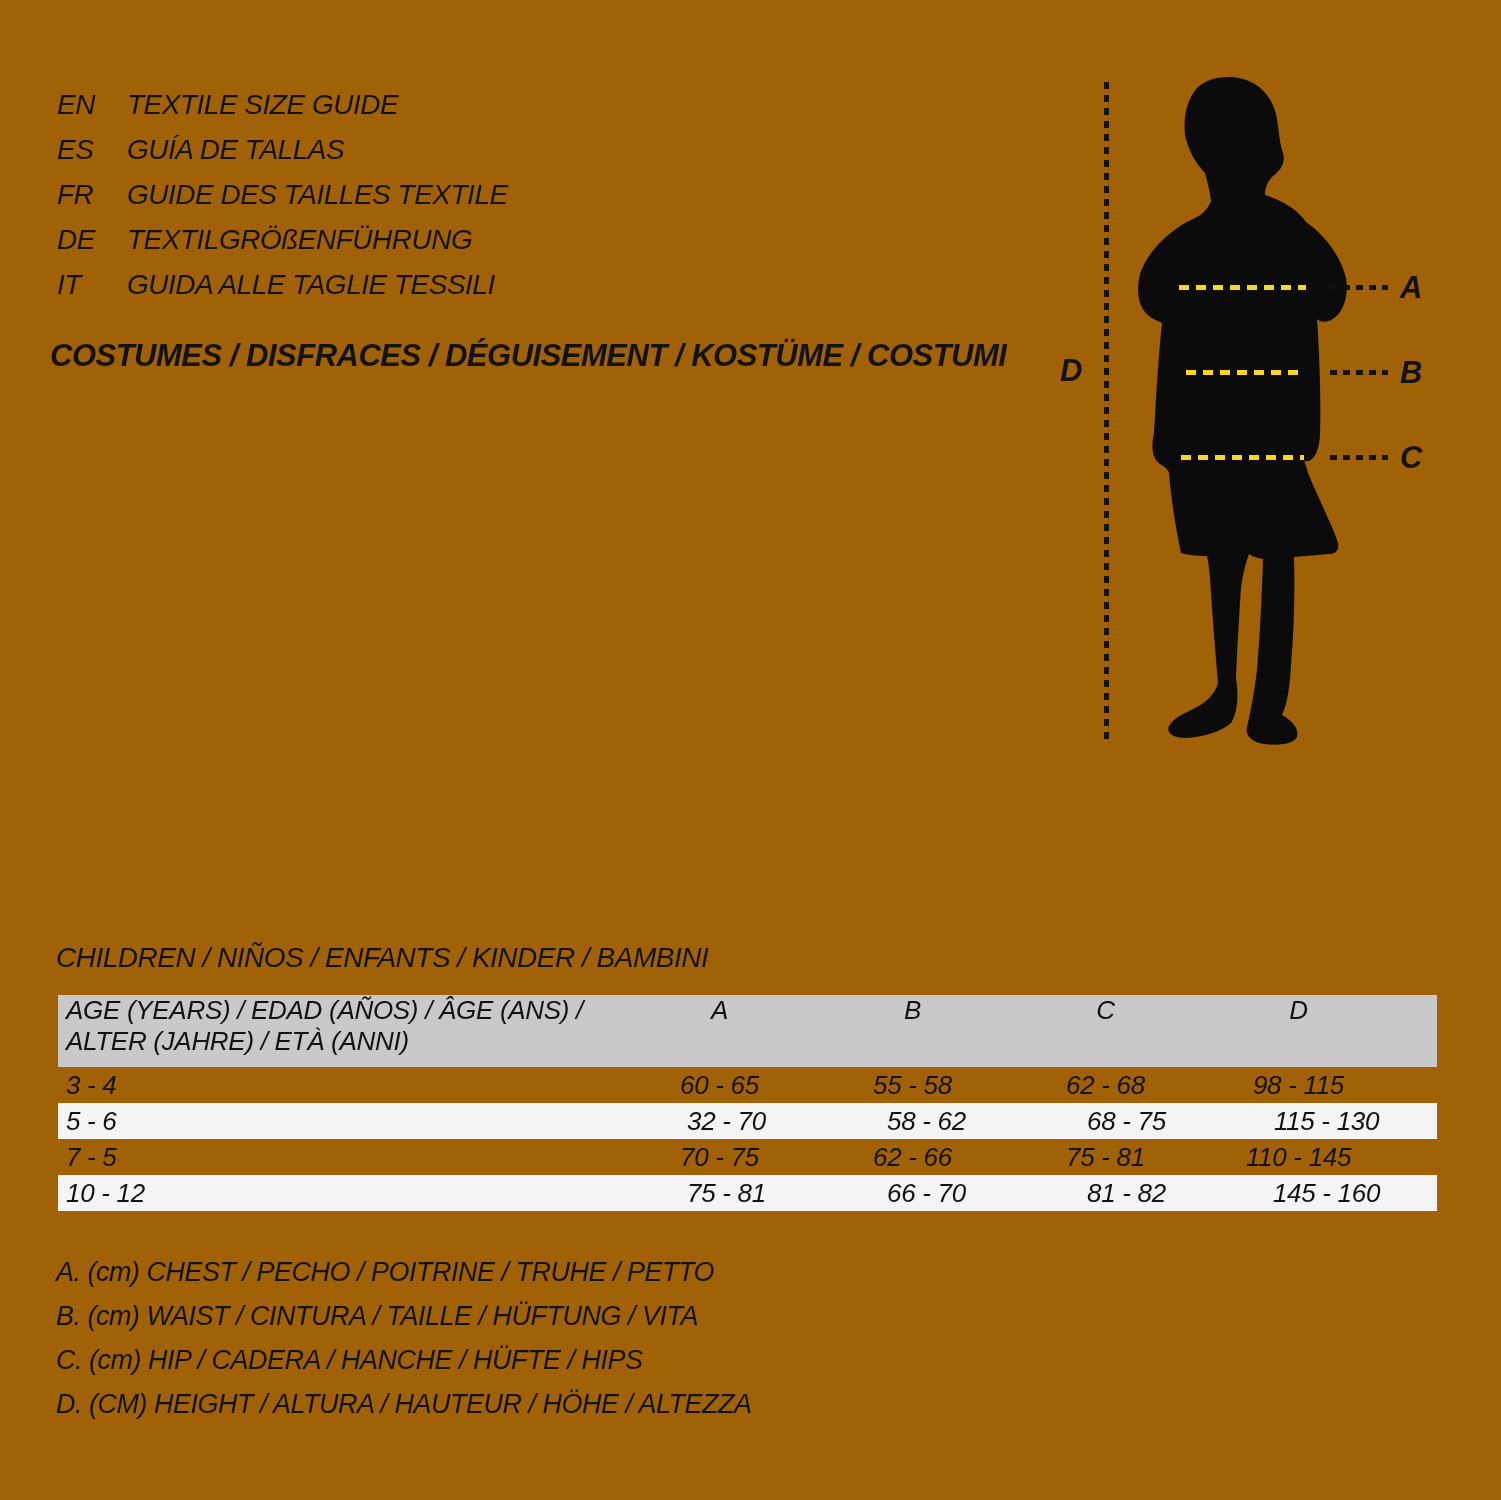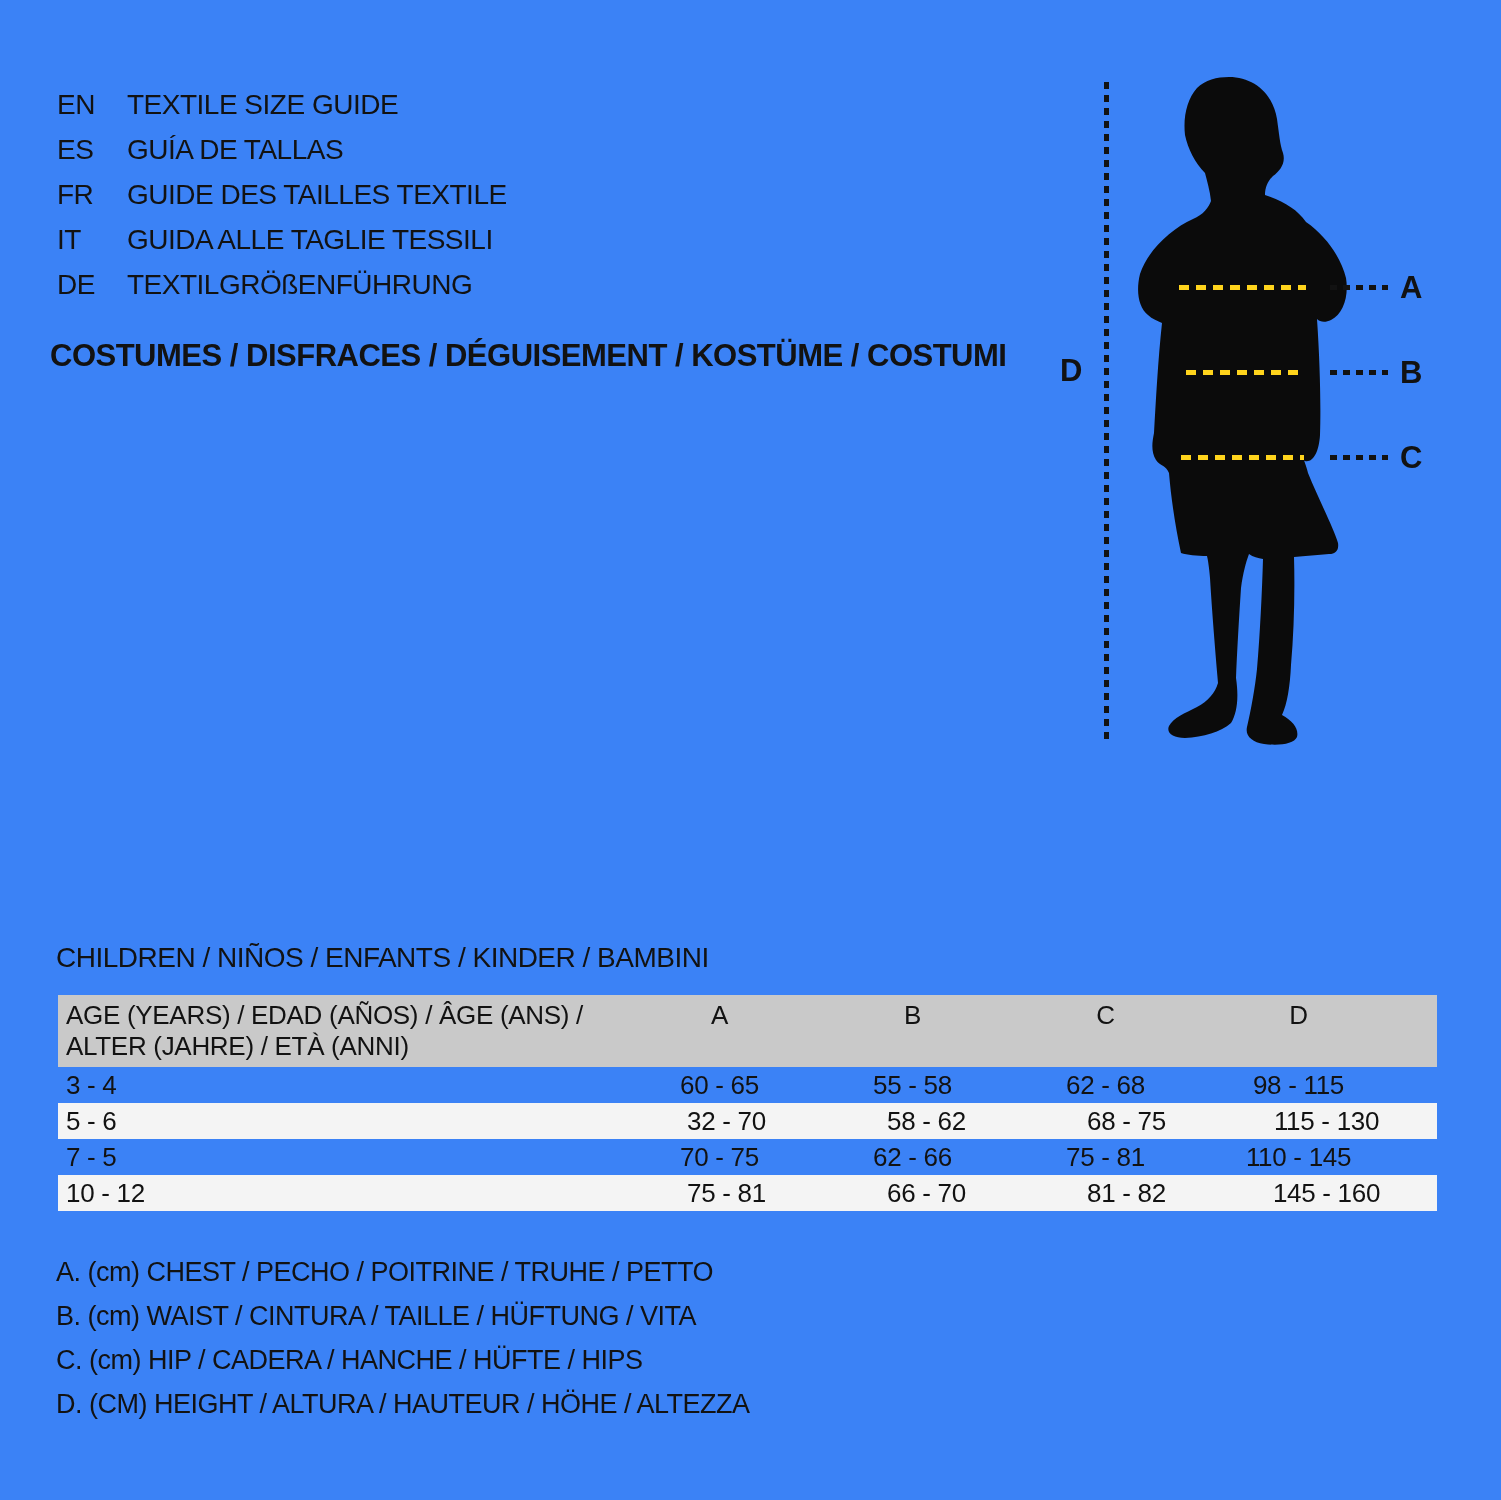--- a/index.html
+++ b/index.html
@@ -1,22 +1,23 @@
 <!DOCTYPE html>
 <html><head>
 <meta charset="utf-8">
 <style>
   html,body{margin:0;padding:0;background:#ffffff;}
   .canvas{
     position:relative;
     width:1501px;height:1500px;
-    background:#3b82f6;
+    background:#a16207;
     font-family:"Liberation Sans", sans-serif;
     color:#121212;
     overflow:hidden;
+    font-style:italic;
   }
   
   .lang-list{position:absolute;left:57px;top:82px;}
   .lang-row{height:45px;line-height:45px;font-size:28px;letter-spacing:-0.5px;white-space:nowrap;}
   .lang-code{display:inline-block;width:70px;}
   
   .category-title{
     position:absolute;left:50px;top:338px;margin:0;
     font-size:31px;font-weight:bold;letter-spacing:-0.5px;white-space:nowrap;
   }
@@ -44,21 +45,21 @@
   .fig-label{position:absolute;font-size:31px;font-weight:bold;line-height:32px;}
   .label-a{left:360px;top:212px;}
   .label-b{left:360px;top:297px;}
   .label-c{left:360px;top:382px;}
   .label-d{left:20px;top:295px;}
   
   .table-title{position:absolute;left:56px;top:942px;margin:0;font-size:28px;font-weight:normal;letter-spacing:-0.5px;white-space:nowrap;}
   .size-table{position:absolute;left:58px;top:995px;width:1379px;font-size:26px;letter-spacing:-0.3px;}
   .t-row{display:grid;grid-template-columns:565px 193px 193px 193px 193px;}
   .t-head{background:#c9c9c9;height:72px;}
-  .t-head .cell{padding-top:5px;}
+  .t-head .cell{}
   .age-head{padding-left:8px;line-height:31px;}
   .col-letter{text-align:center;line-height:31px;}
   .t-data{height:36px;line-height:36px;}
   .t-data.alt{background:#f4f4f4;gap:7px;}
   .age-cell{padding-left:8px;}
   .val-cell{text-align:center;}
   
   .legend{position:absolute;left:56px;top:1250px;}
   .legend-row{height:44px;line-height:44px;font-size:27px;letter-spacing:-0.5px;white-space:nowrap;}
 </style>
@@ -71,24 +72,24 @@
     <div class="lang-row">
       <span class="lang-code">EN</span><span>TEXTILE SIZE GUIDE</span>
     </div>
     <div class="lang-row">
       <span class="lang-code">ES</span><span>GUÍA DE TALLAS</span>
     </div>
     <div class="lang-row">
       <span class="lang-code">FR</span><span>GUIDE DES TAILLES TEXTILE</span>
     </div>
     <div class="lang-row">
+      <span class="lang-code">DE</span><span>TEXTILGRÖßENFÜHRUNG</span>
+    </div>
+    <div class="lang-row">
       <span class="lang-code">IT</span><span>GUIDA ALLE TAGLIE TESSILI</span>
-    </div>
-    <div class="lang-row">
-      <span class="lang-code">DE</span><span>TEXTILGRÖßENFÜHRUNG</span>
     </div>
   </div>
 
   <h1 class="category-title">COSTUMES / DISFRACES / DÉGUISEMENT / KOSTÜME / COSTUMI</h1>
 
   <div class="figure-area">
     <div class="height-dash"></div>
 
     <svg class="silhouette-svg" viewBox="0 0 240 675" aria-hidden="true">
       <path fill="#0b0b0b" d="

